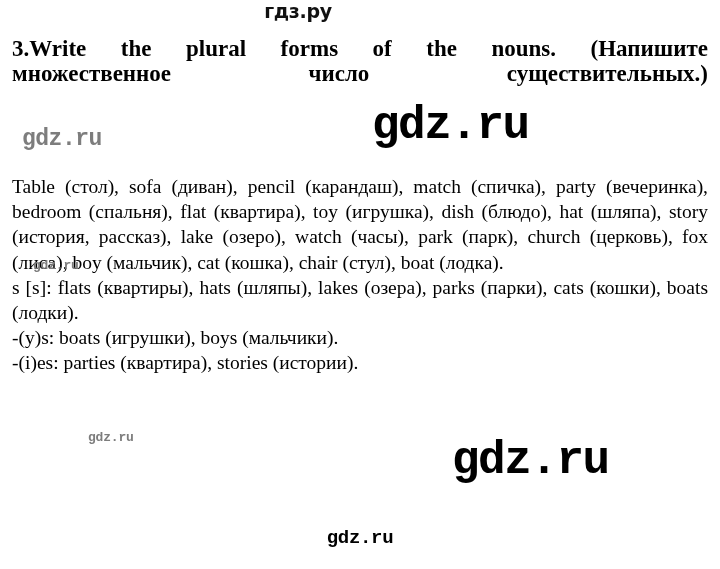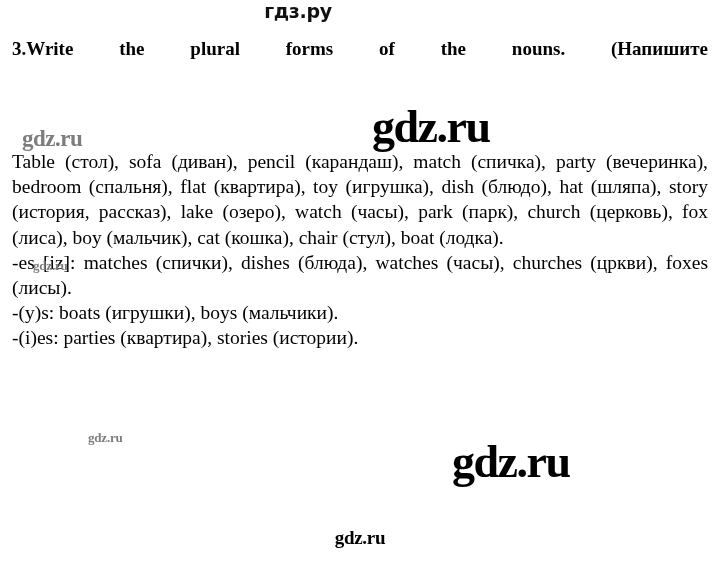--- a/index.html
+++ b/index.html
@@ -34,21 +34,21 @@
   
   .page {
     position: absolute;
     left: 12px;
     top: 36px;
     width: 696px;
   }
 
   .task-title {
     font-weight: bold;
-    font-size: 19px;
+    font-size: 23px;
     line-height: 25px;
     text-align: justify;
     text-align-last: justify;
     margin: 0 0 0 0;
     letter-spacing: 0px;
   }
   .task-title .seg-last {
     display: block;
     text-align: justify;
     text-align-last: justify;
@@ -64,21 +64,21 @@
     text-align: justify;
     margin: 0;
   }
   .para.justify-all {
     text-align-last: left;
   }
 
   
   .wm {
     position: absolute;
-    font-family: Liberation Serif, serif;
+    font-family: Liberation Mono, monospace;
     font-weight: bold;
     pointer-events: none;
     white-space: nowrap;
   }
   .wm-grey {
     color: #7d7d7d;
   }
   .wm-black {
     color: #000000;
   }
@@ -91,25 +91,26 @@
 </style>
 </head>
 <body>
 
 <div class="site-logo">гдз.ру</div>
 
 <div class="page">
 
   <div class="task-title">
     <span>3.Write the plural forms of the nouns. (Напишите</span>
+    <span class="seg-last">множественное число существительных.)</span>
   </div>
 
   <div class="answer-block">
     <p class="para justify-all">Table (стол), sofa (диван), pencil (карандаш), match (спичка), party (вечеринка), bedroom (спальня), flat (квартира), toy (игрушка), dish (блюдо), hat (шляпа), story (история, рассказ), lake (озеро), watch (часы), park (парк), church (церковь), fox (лиса), boy (мальчик), cat (кошка), chair (стул), boat (лодка).</p>
-    <p class="para justify-all">-es [iz]: matches (спички), dishes (блюда), watches (часы), churches (цркви), foxes (лисы).</p>
+    <p class="para justify-all">s [s]: flats (квартиры), hats (шляпы), lakes (озера), parks (парки), cats (кошки), boats (лодки).</p>
     <p class="para justify-all">-(y)s: boats (игрушки), boys (мальчики).</p>
     <p class="para justify-all">-(i)es: parties (квартира), stories (истории).</p>
   </div>
 
 </div>
 
 <div class="wm wm-grey wm-a">gdz.ru</div>
 <div class="wm wm-black wm-b">gdz.ru</div>
 <div class="wm wm-grey wm-c">gdz.ru</div>
 <div class="wm wm-grey wm-d">gdz.ru</div>

